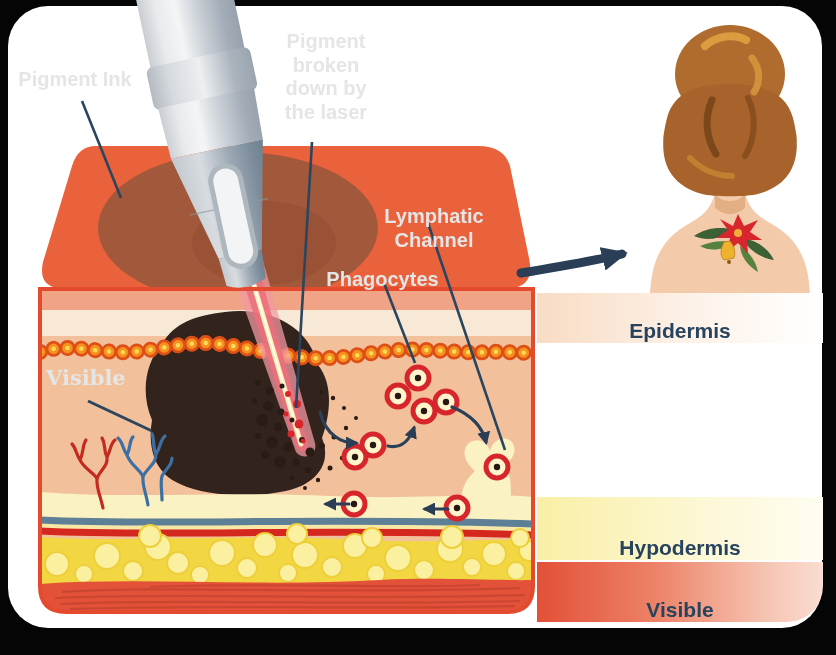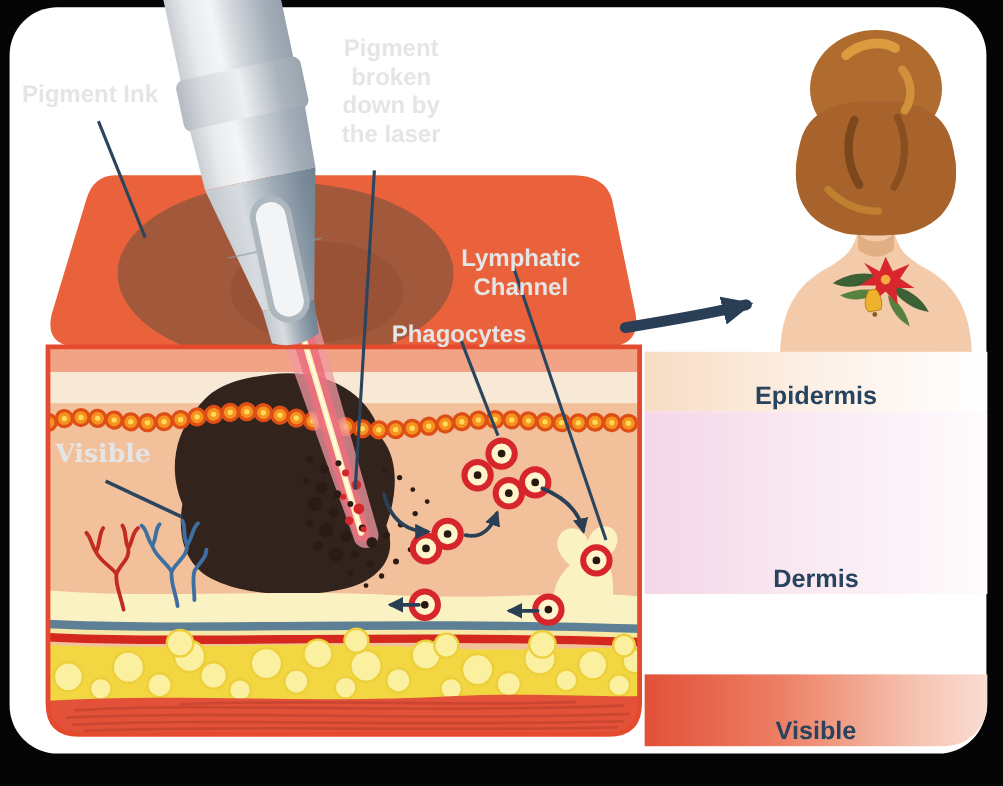--- a/index.html
+++ b/index.html
@@ -296,22 +296,22 @@
         <path d="M724 242 C720 250 720 256 724 260 L734 258 C736 252 734 246 730 241 Z" fill="#EFB22C" stroke="#B97F1A" stroke-width="0.8"></path>
         <circle cx="729" cy="262" r="2" fill="#8A5C12"></circle>
       </g>
     </g>
   </svg>
 
   <div id="layers">
     <div class="band epidermis">
       <span>Epidermis</span>
     </div>
-    <div class="band dermis">
-      <span>Dermis</span>
+    <div class="band hypodermis">
+      <span>Hypodermis</span>
     </div>
     <div class="band muscle">
       <span>Visible</span>
     </div>
   </div>
 
   <div class="callout" style="left:10px;top:68px;width:130px;">Pigment Ink</div>
   <div class="callout" style="left:270px;top:30px;width:112px;">Pigment broken down by the laser</div>
   <div class="callout" style="left:374px;top:170px;width:120px;margin-top:35px;">Lymphatic Channel</div>
   <div class="callout" style="left:320px;top:268px;width:125px;">Phagocytes</div>

